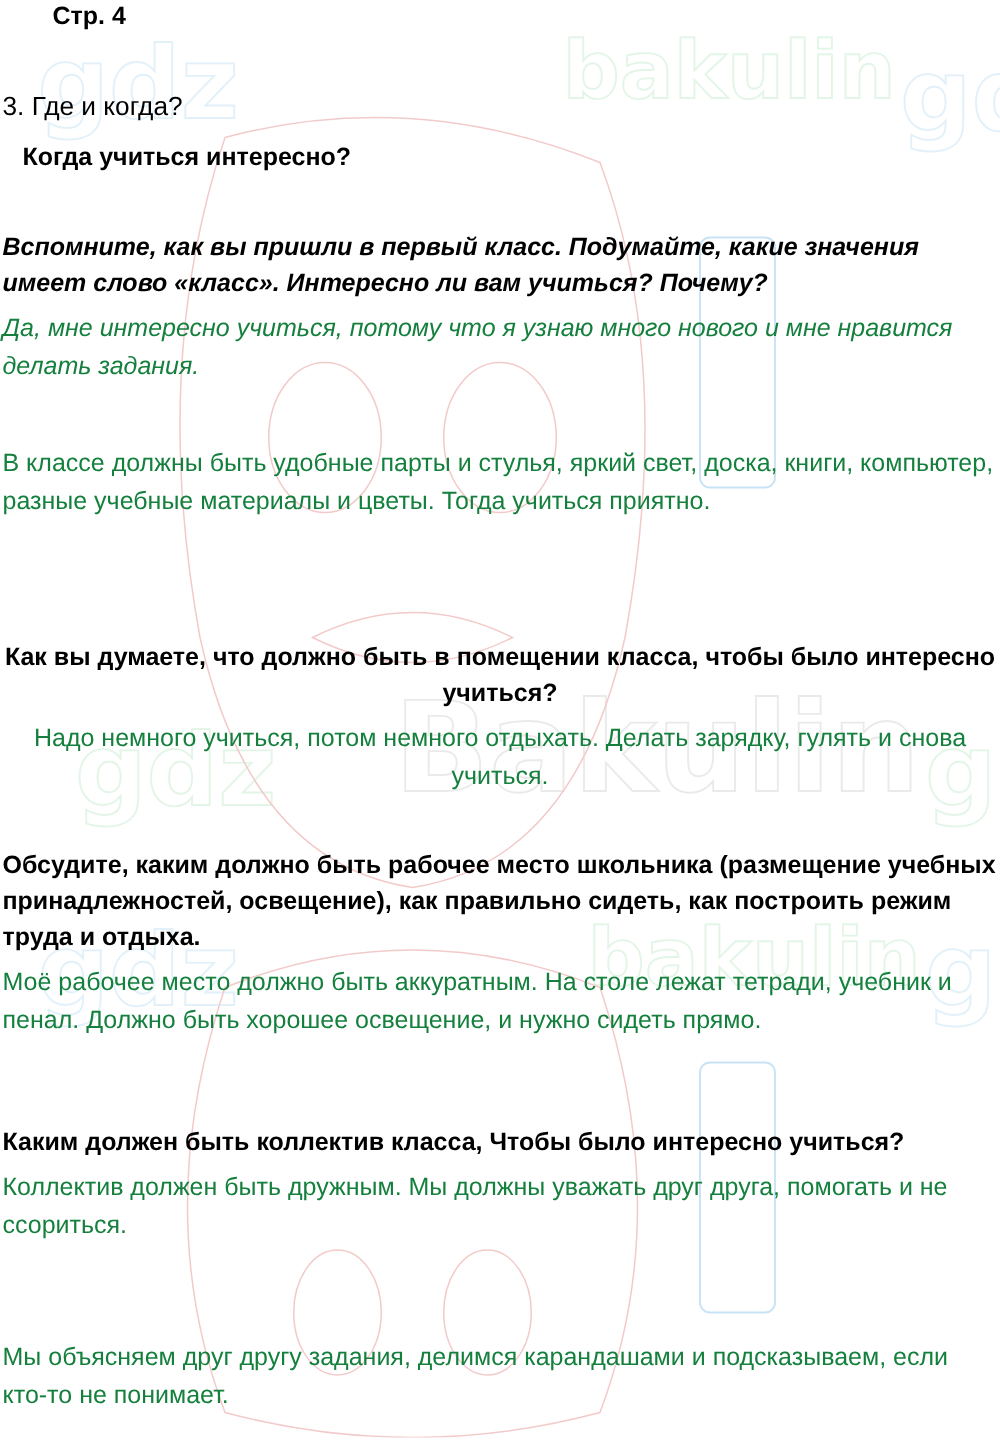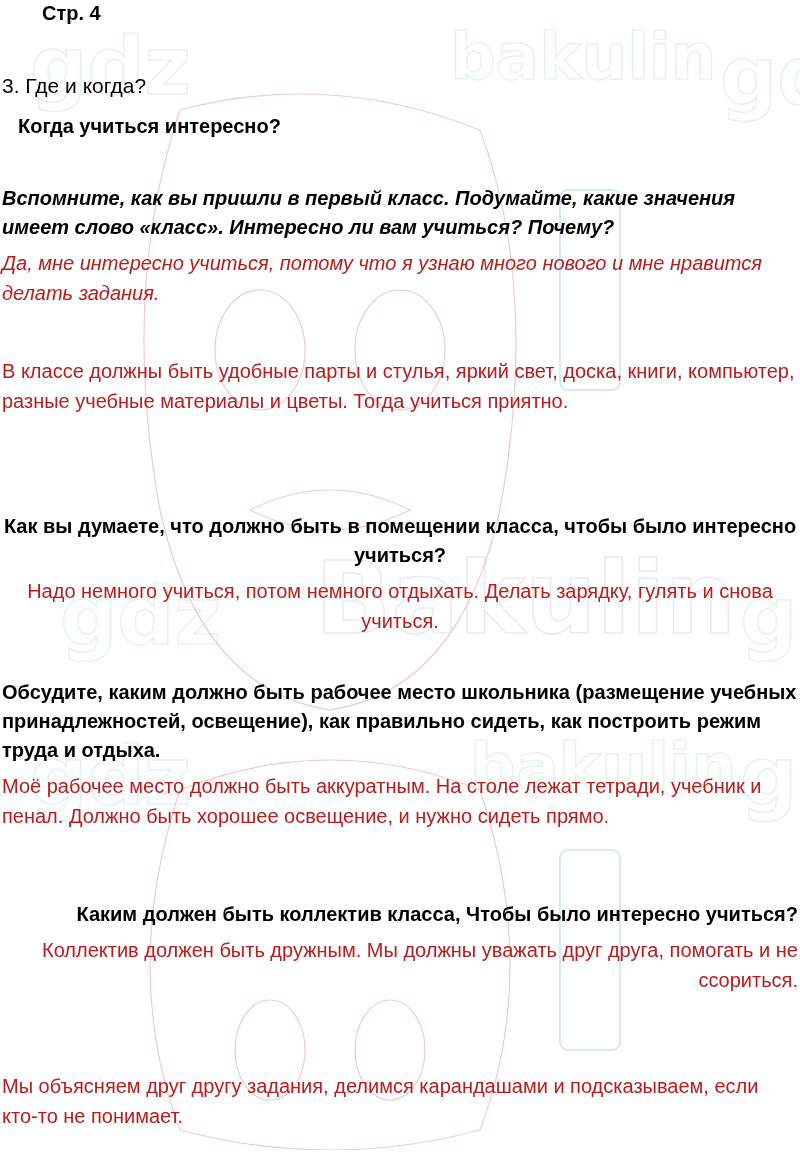--- a/index.html
+++ b/index.html
@@ -74,21 +74,21 @@
       font-size: 20px;
       font-weight: bold;
       line-height: 29px;
       margin: 0;
     }
     .answer {
       font-size: 20px;
       font-weight: normal;
       line-height: 30px;
       margin: 6px 0 0 0;
-      color: #b91c1c;
+      color: #15803d;
     }
   </style>
 </head>
 <body>
 
 <div class="watermarks">
   <div class="wm wm-green" style="left:450px; top:20px; font-size:64px;">bakulin</div>
   <div class="wm wm-blue" style="left:720px; top:30px; font-size:80px;">gdz</div>
   <div class="wm wm-blue" style="left:30px; top:20px; font-size:80px;">gdz</div>
   <div class="wm wm-gray" style="left:315px; top:540px; font-size:100px;">Bakulin</div>
@@ -133,21 +133,21 @@
   <div class="qa" style="top:512px;text-align:center;">
     <p class="question">Как вы думаете, что должно быть в помещении класса, чтобы было интересно учиться?</p>
     <p class="answer">Надо немного учиться, потом немного отдыхать. Делать зарядку, гулять и снова учиться.</p>
   </div>
 
   <div class="qa" style="top:678px;">
     <p class="question">Обсудите, каким должно быть рабочее место школьника (размещение учебных принадлежностей, освещение), как правильно сидеть, как построить режим труда и отдыха.</p>
     <p class="answer">Моё рабочее место должно быть аккуратным. На столе лежат тетради, учебник и пенал. Должно быть хорошее освещение, и нужно сидеть прямо.</p>
   </div>
 
-  <div class="qa" style="top:900px;text-align:right;">
+  <div class="qa" style="top:900px;">
     <p class="question">Каким должен быть коллектив класса, Чтобы было интересно учиться?</p>
     <p class="answer">Коллектив должен быть дружным. Мы должны уважать друг друга, помогать и не ссориться.</p>
   </div>
 
   <div class="qa" style="top:1065px;">
     <p class="answer">Мы объясняем друг другу задания, делимся карандашами и подсказываем, если кто-то не понимает.</p>
   </div>
 </div>
 
 </body></html>

